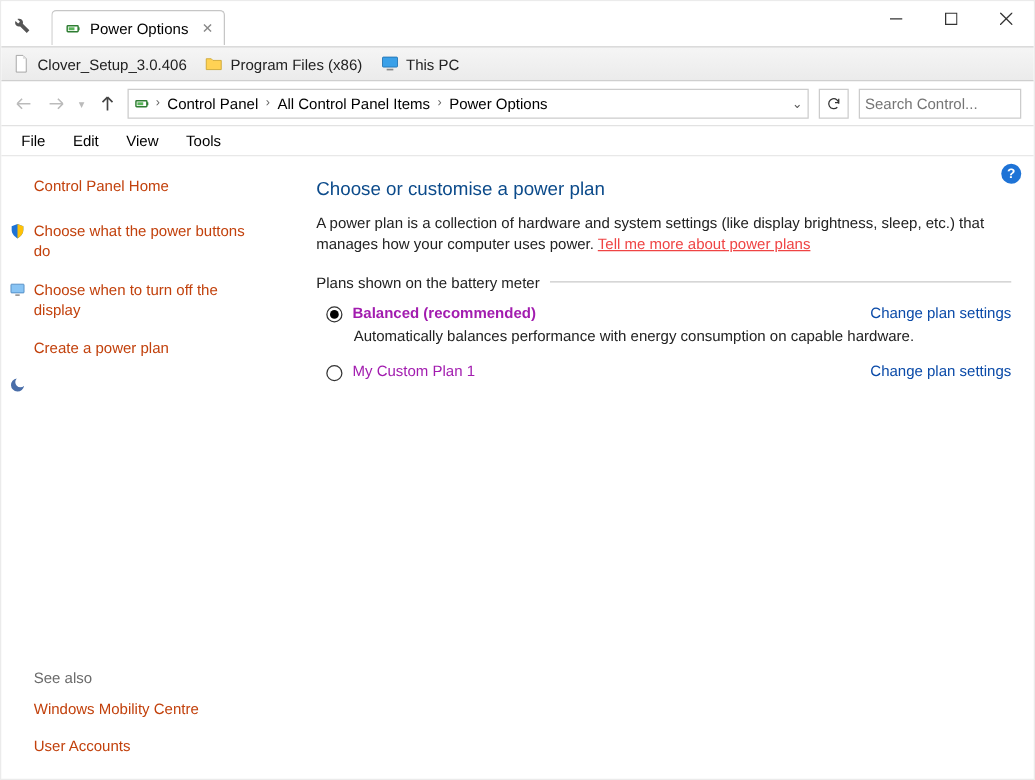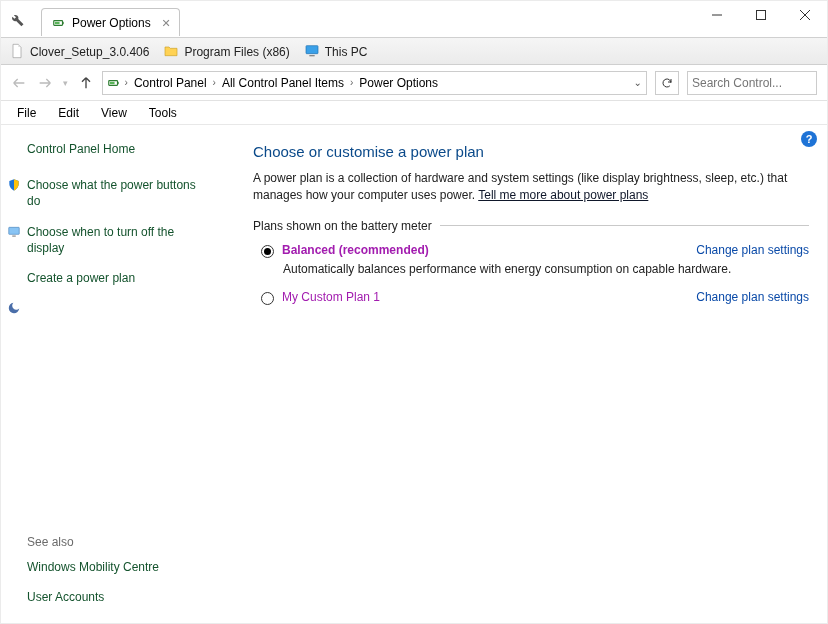--- a/index.html
+++ b/index.html
@@ -152,21 +152,21 @@
     height: calc(624px - 36px - 28px - 36px - 24px);
     position: relative;
   }
   .sidebar {
     width: 218px;
     padding: 16px 16px 12px 26px;
     display:flex;
     flex-direction:column;
   }
   .side-link {
-    color: #14532d;
+    color: #c2410c;
     cursor:pointer;
     margin-bottom: 14px;
     line-height: 1.35;
     position: relative;
   }
   .side-link .pre-icon {
     position: absolute;
     left: -20px;
     top: 1px;
     width:14px; height:14px;
@@ -182,21 +182,21 @@
     color: #0b4a8a;
     font-size: 15px;
     font-weight:400;
     margin-bottom: 10px;
   }
   .desc {
     color:#222;
     margin-bottom: 2px;
     line-height:1.45;
   }
-  .desc a { color:#0f172a; text-decoration:underline; cursor:pointer;}
+  .desc a { color:#ef4444; text-decoration:underline; cursor:pointer;}
   .fieldset-label {
     margin-top: 14px;
     margin-bottom: 10px;
     color:#222;
     display:flex;
     align-items:center;
     gap:8px;
   }
   .fieldset-label .line { flex:1; height:1px; background:#c9c9c9;}
   .plan-row {

